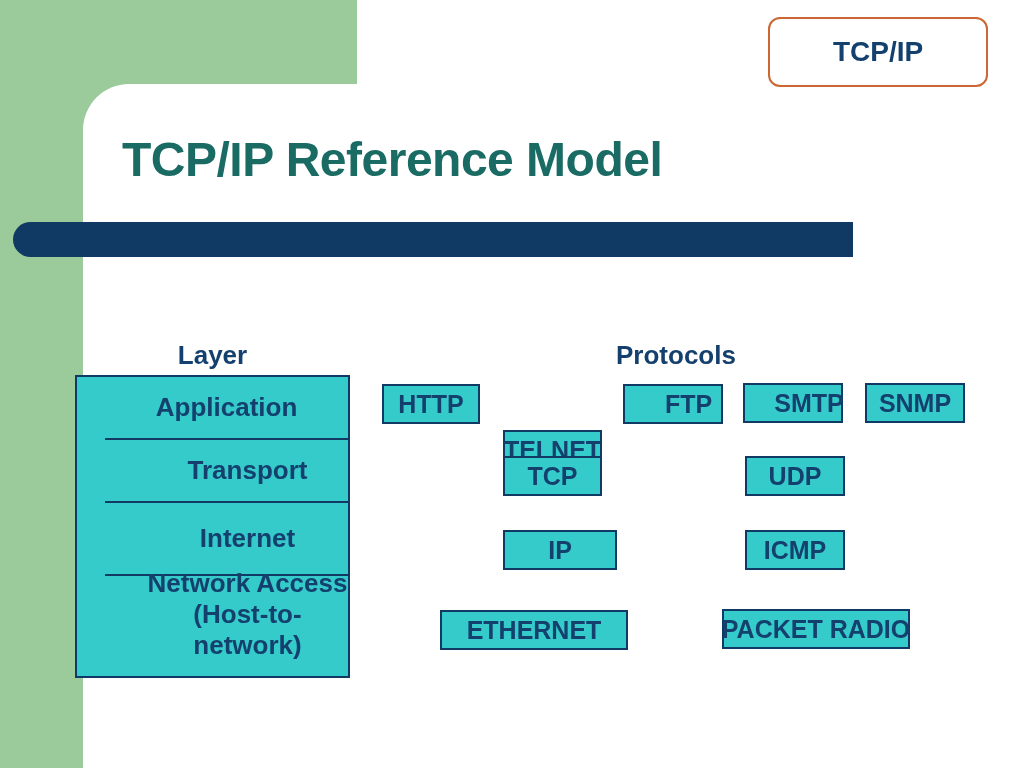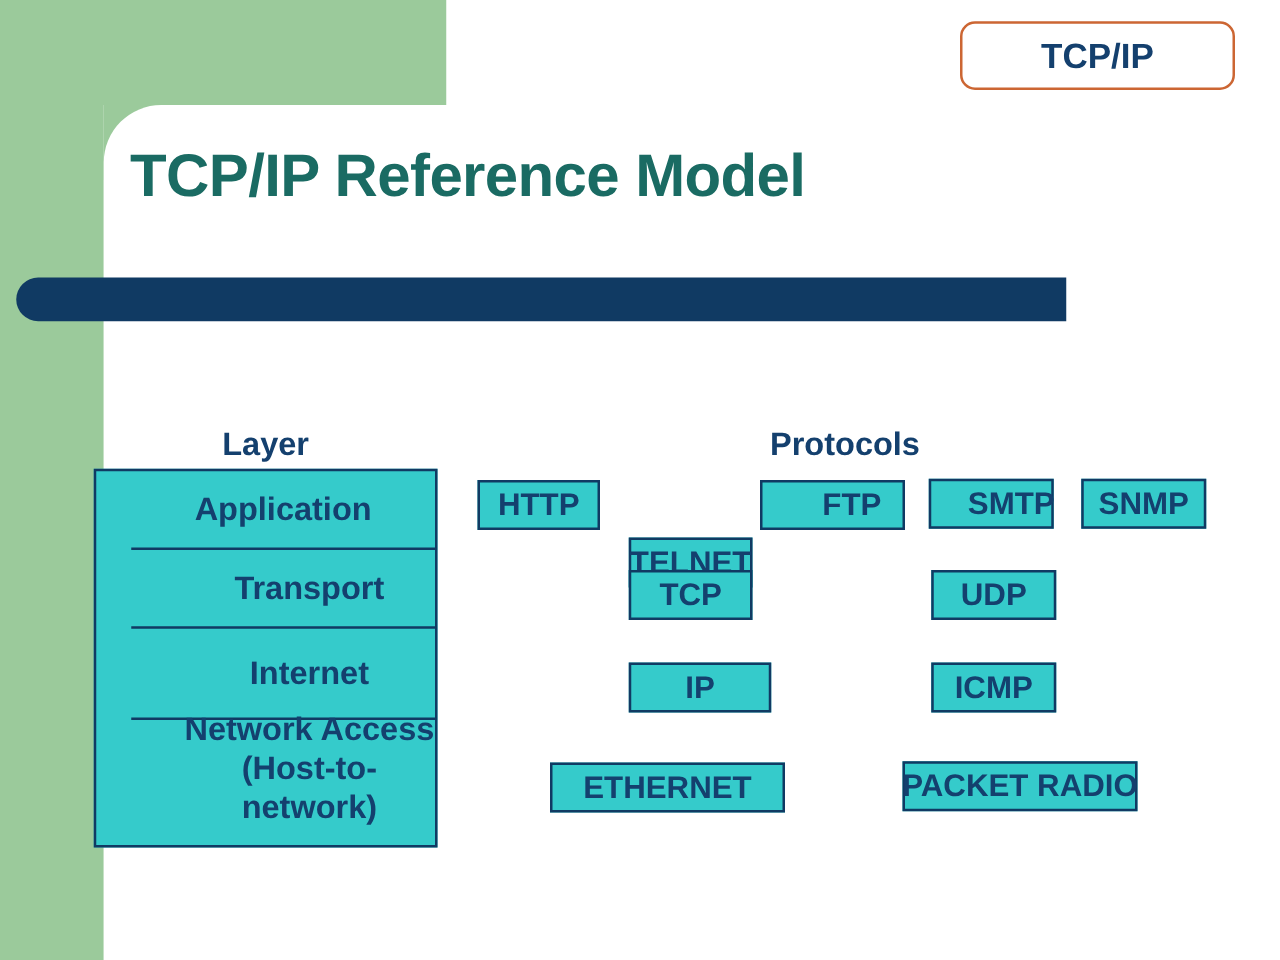--- a/index.html
+++ b/index.html
@@ -24,21 +24,21 @@
   .bg-corner-patch{
     position:absolute;left:83px;top:84px;width:60px;height:60px;
     background:var(--accent-green,#9BCA9B);z-index:0;
   }
   .content-panel{
     position:absolute;left:83px;top:84px;width:941px;height:684px;
     background:#ffffff;border-top-left-radius:46px;z-index:1;
   }
   
   .badge{
-    position:absolute;left:768px;top:17px;width:220px;height:55px;
+    position:absolute;left:768px;top:17px;width:220px;height:70px;
     background:#ffffff;
     border:2px solid var(--badge-border-orange,#CC6633);
     border-radius:12px;
     display:flex;align-items:center;justify-content:center;
     font-size:28px;color:var(--text-navy,#14406E);
     z-index:2;
   }
   .slide-title{
     position:absolute;left:104px;top:116px;
     font-size:48px;line-height:52px;
@@ -83,21 +83,21 @@
     position:absolute;height:40px;
     background:var(--turquoise,#35CBCB);
     border:2px solid var(--navy,#103A63);
     display:flex;align-items:center;justify-content:center;
     font-size:25px;color:var(--text-navy,#14406E);
     white-space:nowrap;
     z-index:2;
   }
   .p-http  {left:382px;top:384px;width:98px;}
   .p-telnet{left:503px;top:383px;width:99px;margin-top:47px;}
-  .p-ftp   {left:608px;top:384px;width:116px;padding-left:31px;}
+  .p-ftp   {left:623px;top:384px;width:100px;padding-left:31px;}
   .p-smtp  {left:743px;top:383px;width:100px;padding-left:32px;}
   .p-snmp  {left:865px;top:383px;width:100px;}
   .p-tcp   {left:503px;top:456px;width:99px;}
   .p-udp   {left:745px;top:456px;width:100px;}
   .p-ip    {left:503px;top:530px;width:114px;}
   .p-icmp  {left:745px;top:530px;width:100px;}
   .p-ethernet{left:440px;top:610px;width:188px;}
   .p-packet-radio{left:722px;top:609px;width:188px;}
 </style>
 </head>
@@ -107,21 +107,21 @@
 
   <div class="bg-left-strip"></div>
   <div class="bg-top-block"></div>
   <div class="bg-corner-patch"></div>
   <div class="content-panel"></div>
 
   <div class="badge">
     <span>TCP/IP</span>
   </div>
 
-  <h1 class="slide-title" style="margin:0;font-weight:bold;">TCP/IP Reference Model</h1>
+  <h1 class="slide-title" style="margin:18px;font-weight:bold;">TCP/IP Reference Model</h1>
 
   <div class="title-bar"></div>
 
   <div class="col-header layer">
     <span>Layer</span>
   </div>
   <div class="col-header protocols">
     <span>Protocols</span>
   </div>
 

